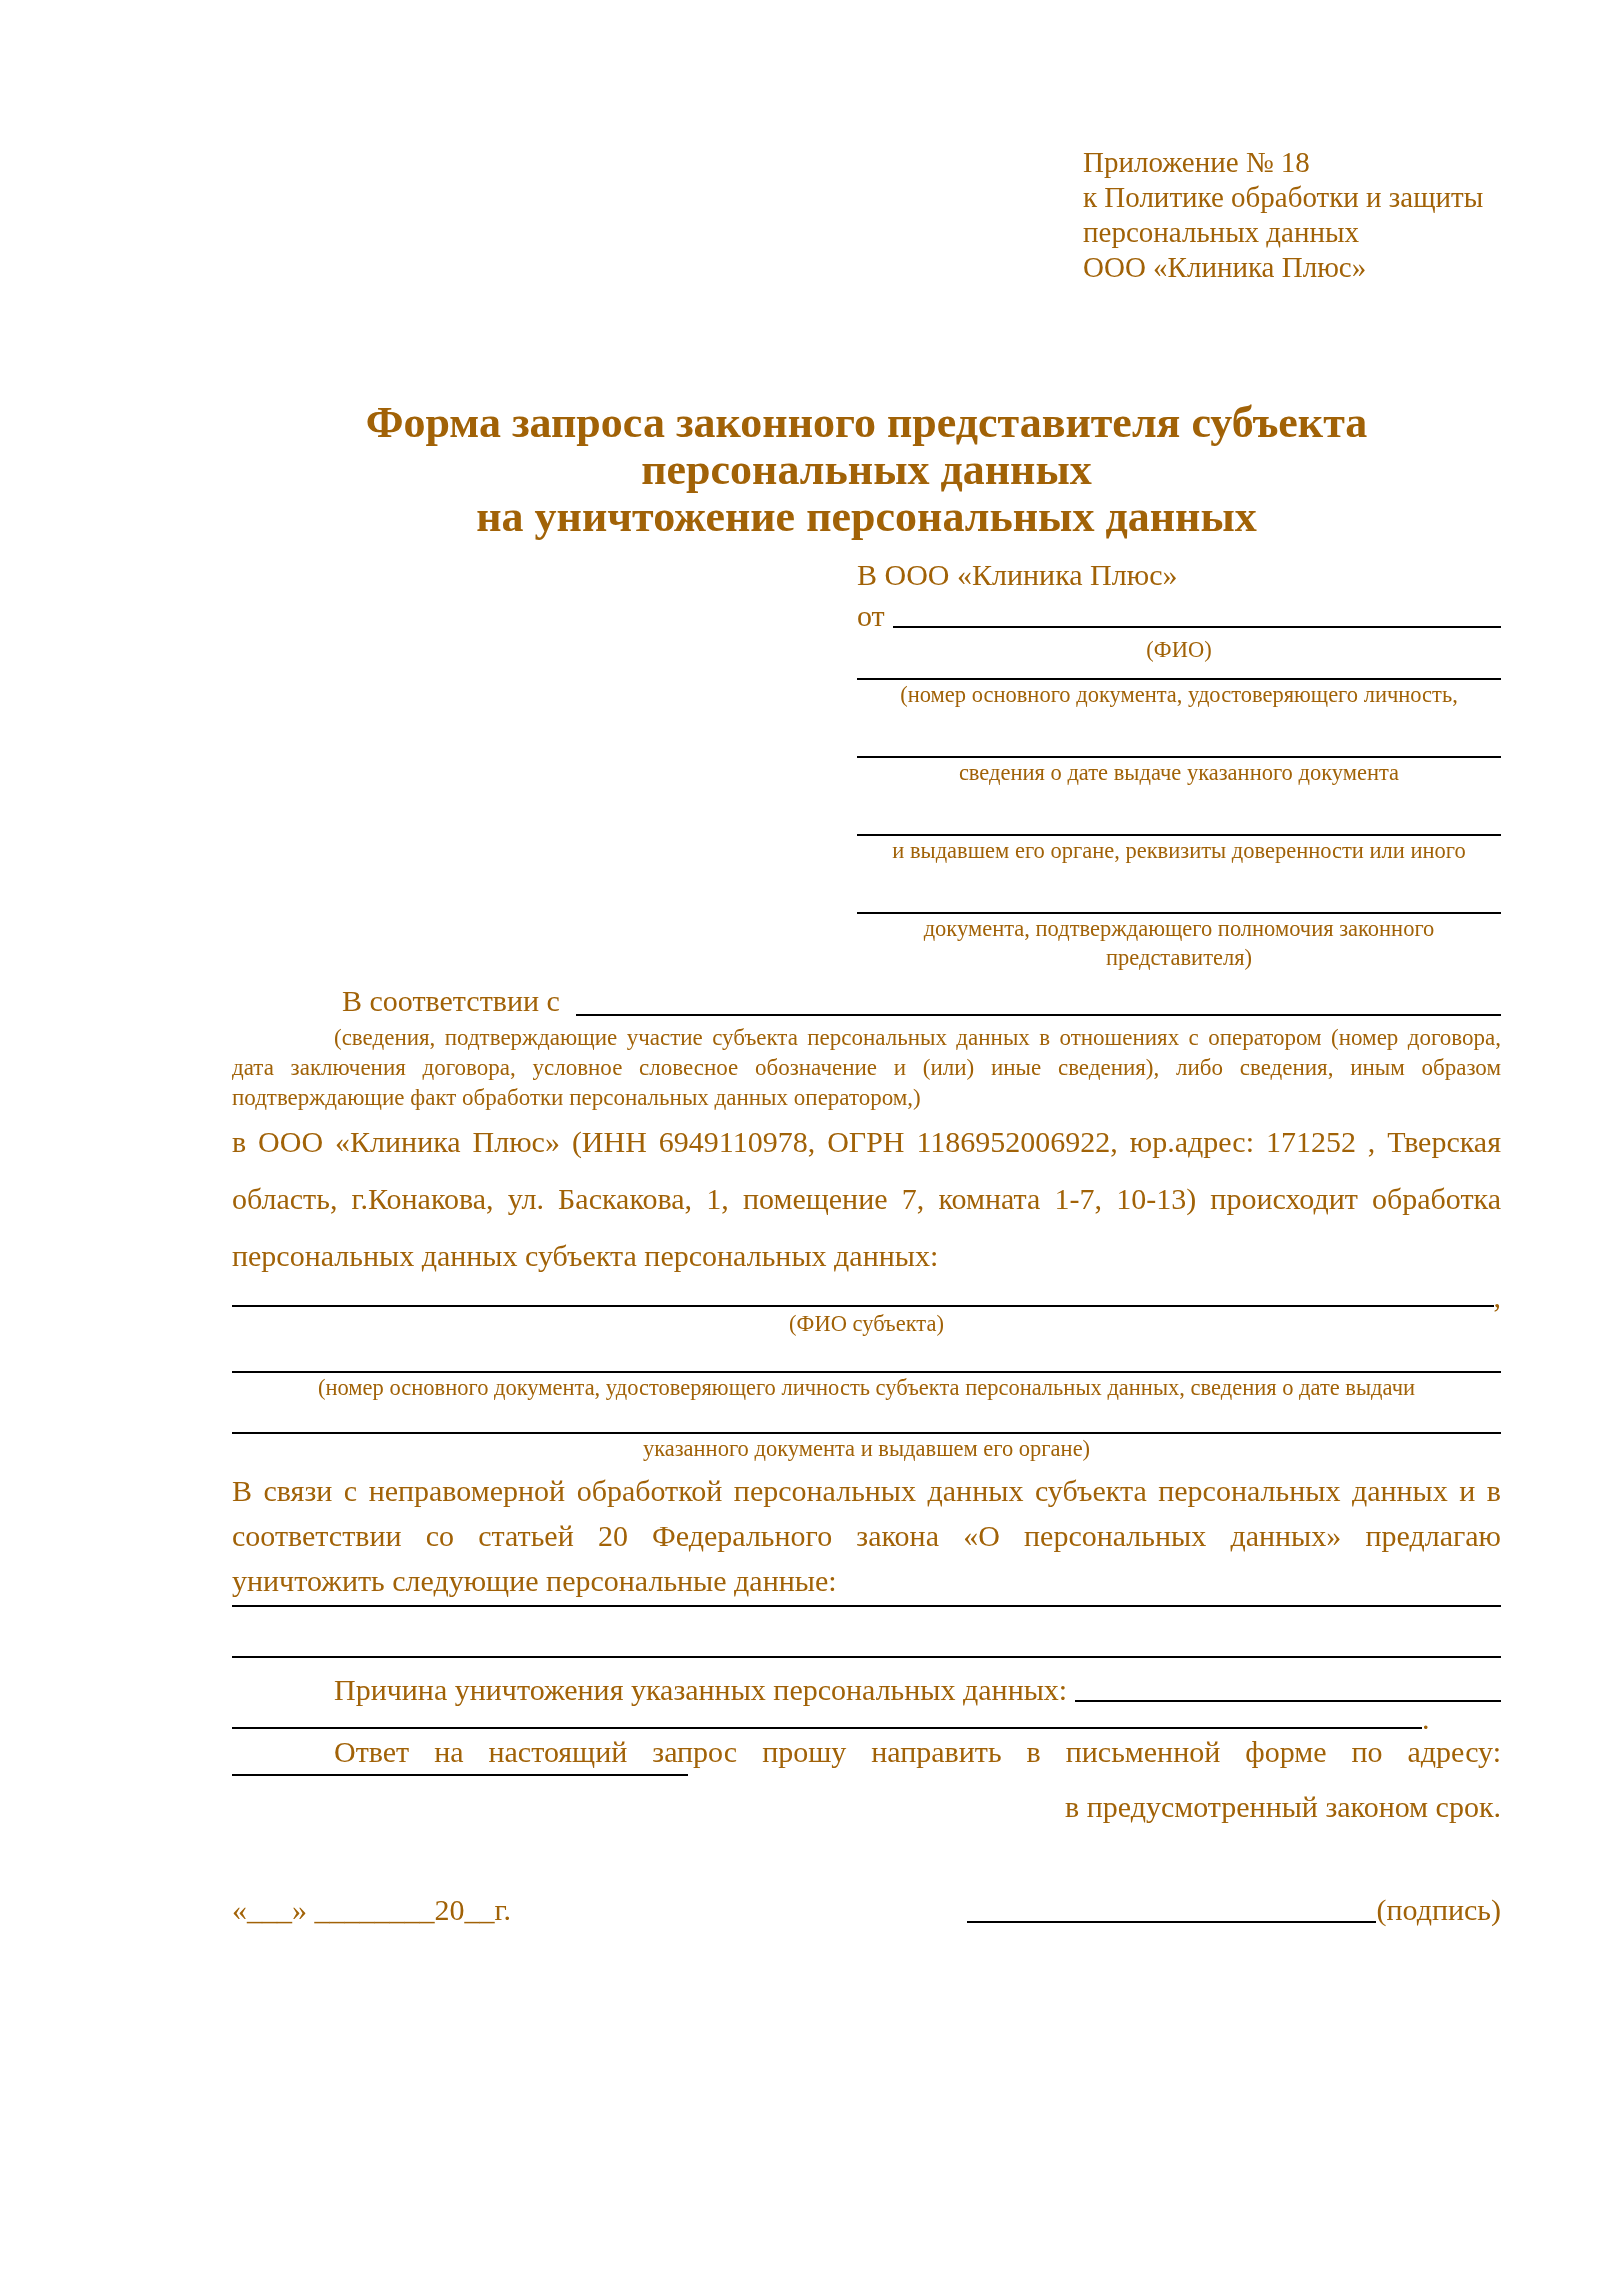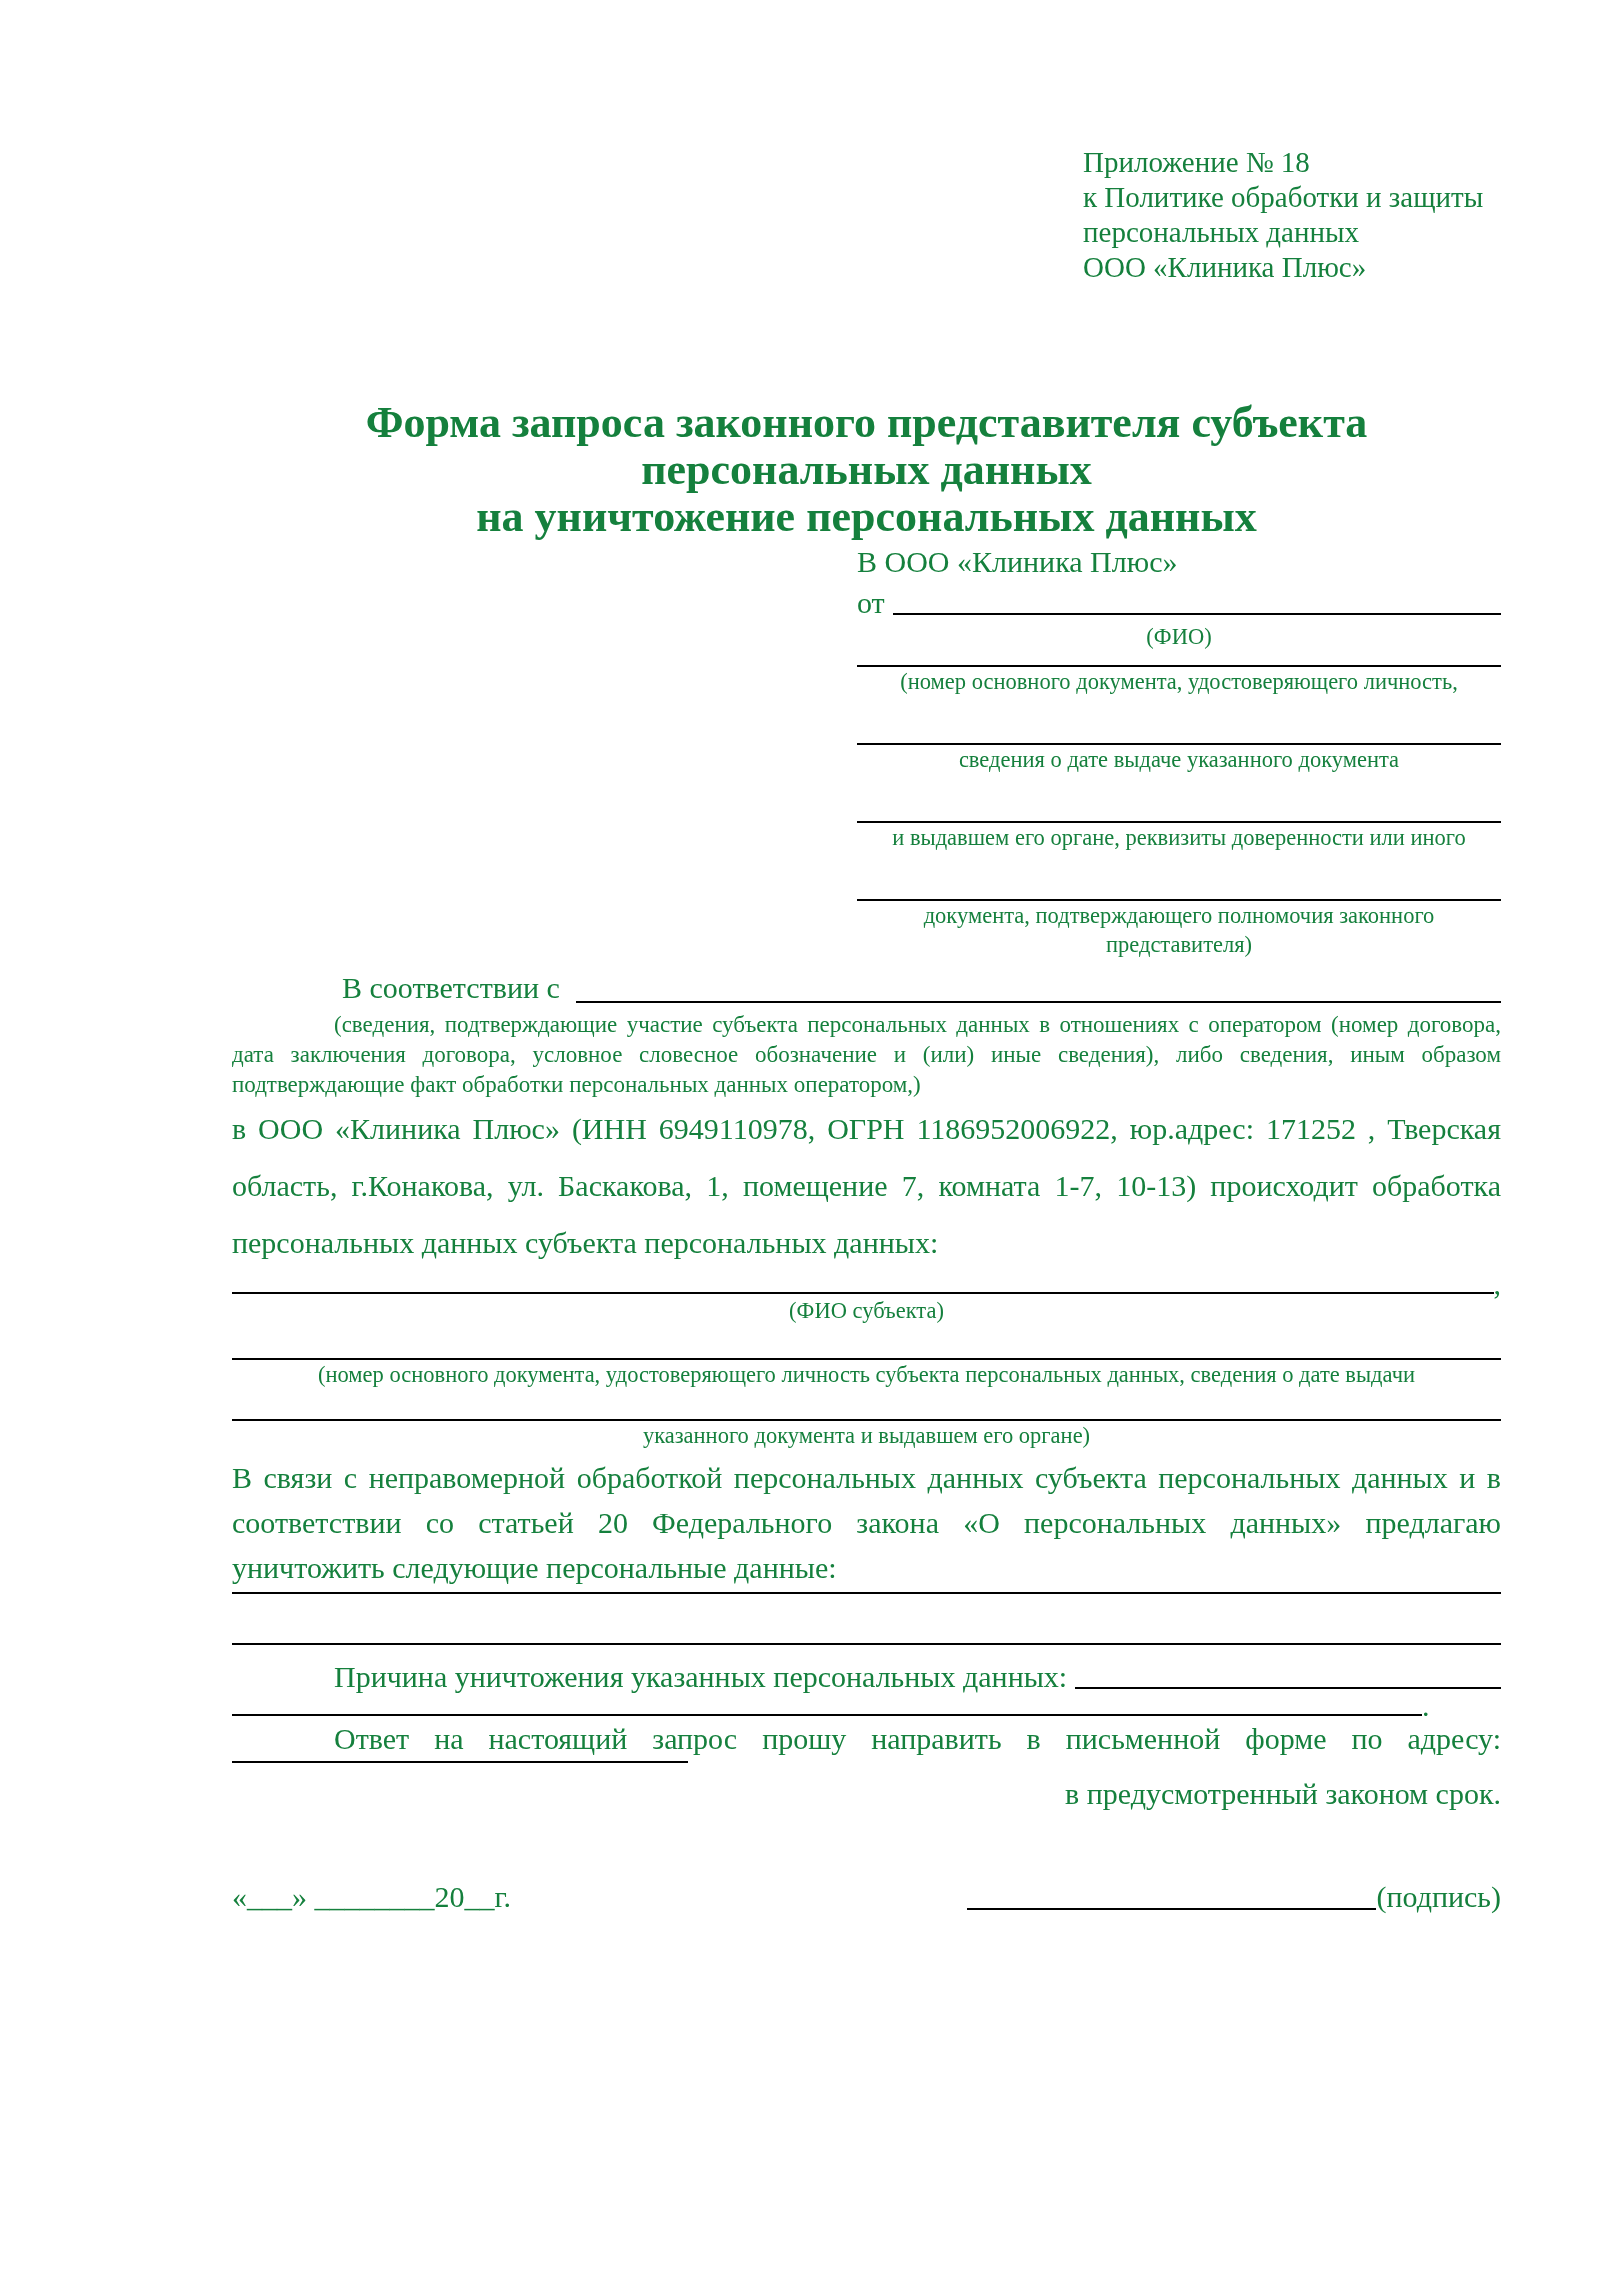--- a/index.html
+++ b/index.html
@@ -2,21 +2,21 @@
 <html><head>
 <meta charset="utf-8">
 <style>
   html, body { margin: 0; padding: 0; background: #888; }
   .page {
     position: relative;
     width: 1621px;
     height: 2293px;
     margin: 0 auto;
     background: #ffffff;
-    color: #15803d;
+    color: #a16207;
     font-family: "Liberation Serif", "DejaVu Serif", serif;
     box-sizing: border-box;
     padding: 145px 120px 0 232px;
     overflow: hidden;
   }
   
   .header-note {
     margin-left: 851px;
     font-size: 29px;
     line-height: 35px;
@@ -28,21 +28,21 @@
     font-weight: bold;
     font-size: 44px;
     line-height: 47px;
   }
   
   .addressee {
     width: 644px;
     margin-left: 625px;
     font-size: 30px;
   }
-  .addr-to { line-height: 43px; }
+  .addr-to { line-height: 43px; margin-top: 13px; }
   .row { display: flex; text-align: right; }
   .from-row { line-height: 39px; height: 39px; }
   .from-row .label { flex: none; }
   .fill {
     flex: 1;
     border-bottom: 2.9px solid #000;
     margin-bottom: 6.9px;
     margin-left: 7.8px;
   }
   .cap {

